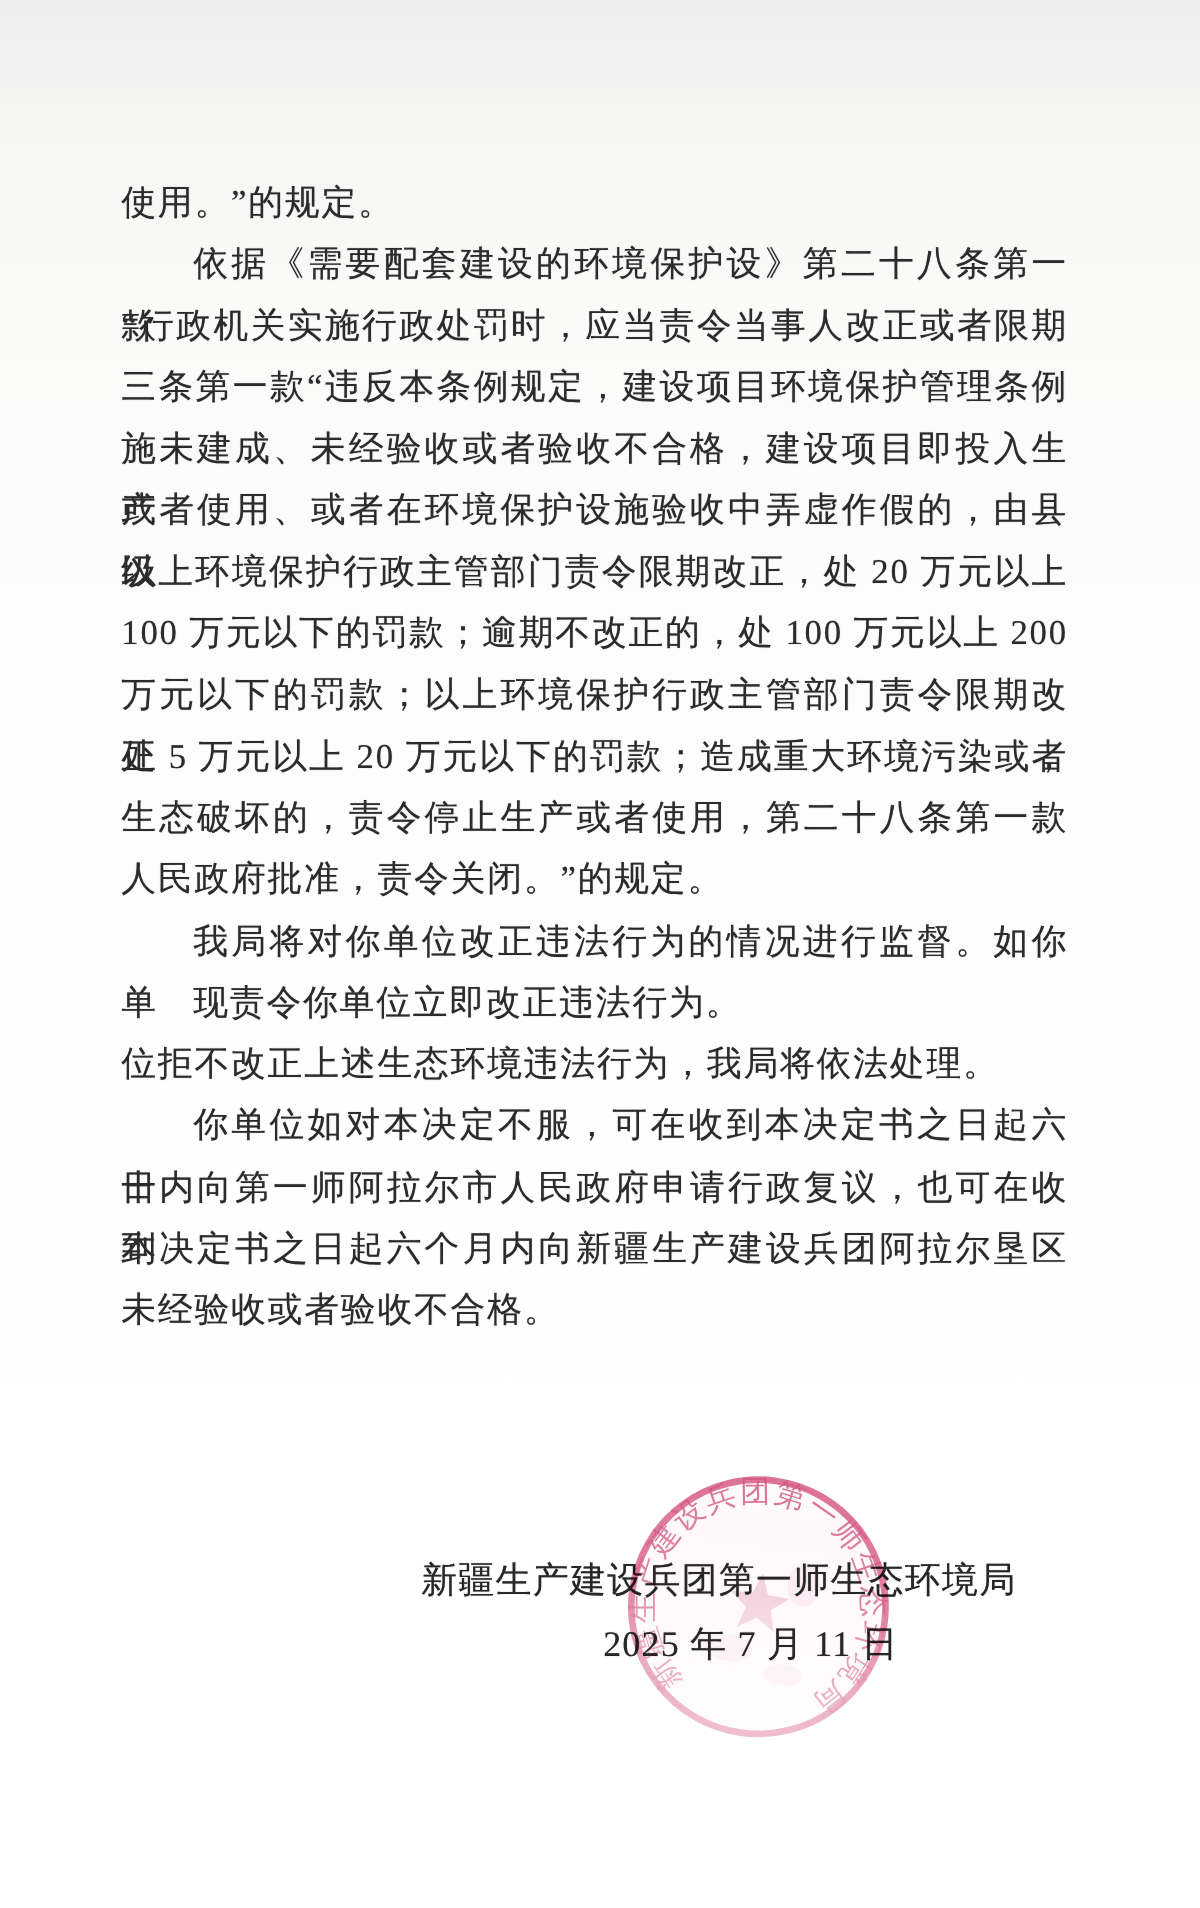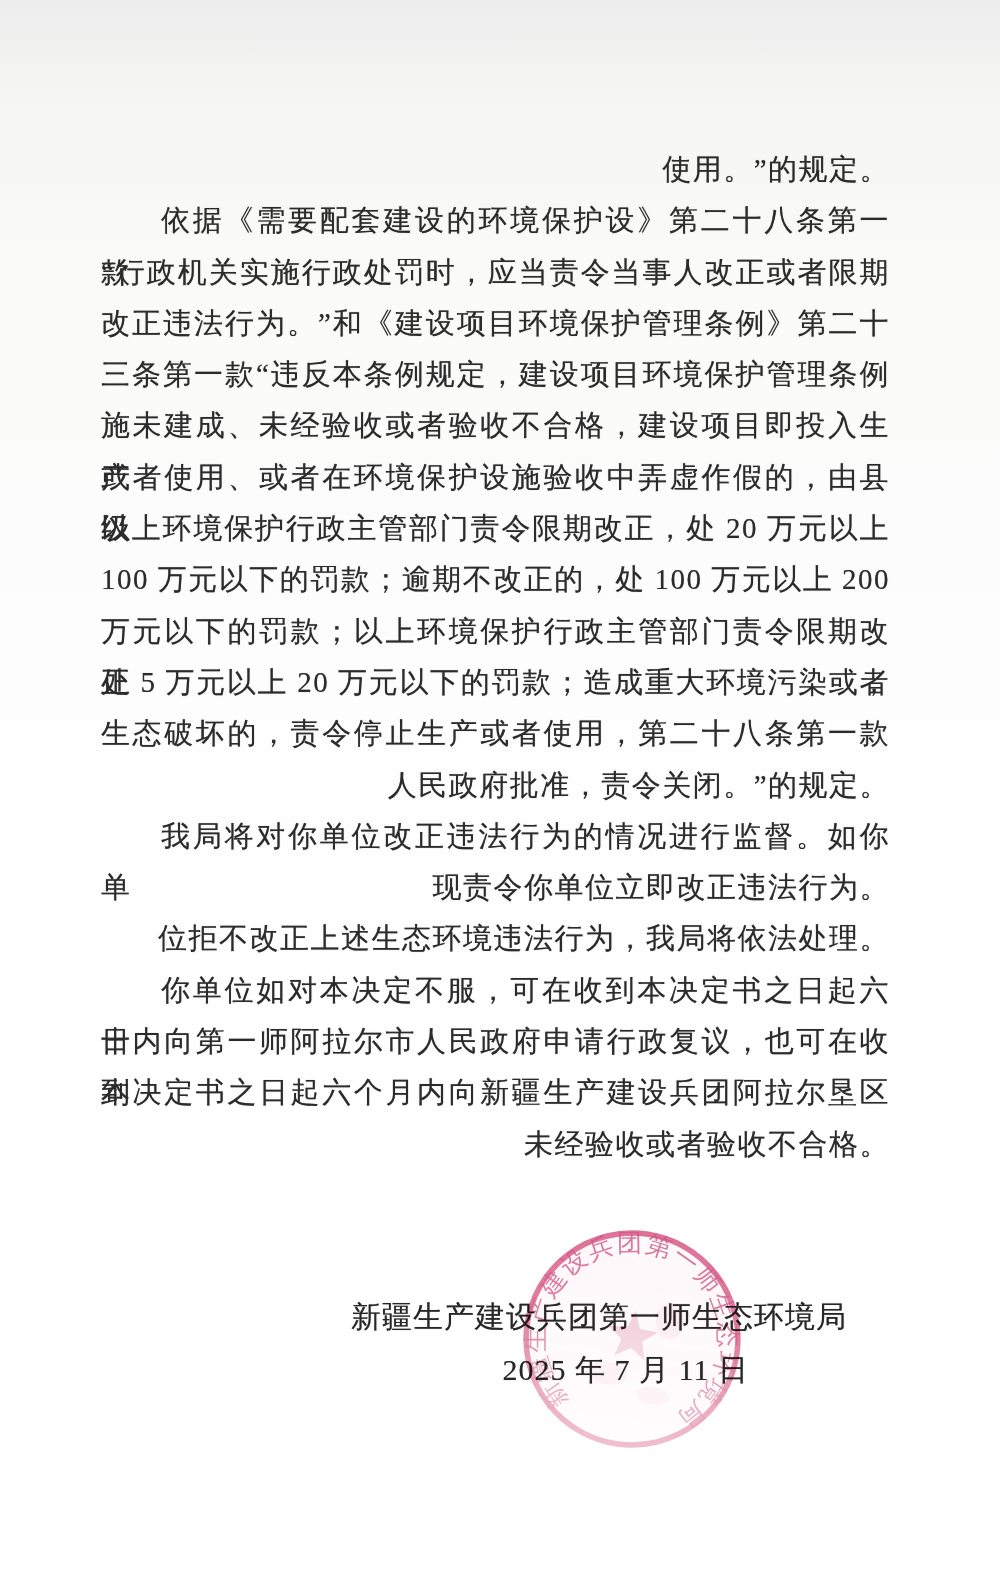--- a/index.html
+++ b/index.html
@@ -10,21 +10,20 @@
   }
   .sheet{position:absolute;inset:0;}
   .doc-lines{
     position:absolute;left:101px;top:144px;width:789px;
     color:#2b2b2b;font-size:29px;
     text-shadow:0 0 0.8px rgba(45,45,45,0.55);
   }
   .line{
     height:51.3px;line-height:51.3px;white-space:nowrap;
     letter-spacing:1.5px;
-    text-align:right;
   }
   .line.j{
     white-space:normal;
     text-align:justify;text-align-last:justify;
     text-justify:inter-character;
   }
   .line.indent{text-indent:60px;}
   .signature{
     position:absolute;left:0;top:0;width:1000px;height:1590px;
     color:#272727;text-shadow:0 0 0.8px rgba(45,45,45,0.55);
@@ -45,21 +44,20 @@
 </style>
 </head>
 <body>
 
 <div class="sheet">
 
   <div class="doc-lines">
     <div class="line">使用。”的规定。</div>
     <div class="line indent j">依据《需要配套建设的环境保护设》第二十八条第一款</div>
     <div class="line j">“行政机关实施行政处罚时，应当责令当事人改正或者限期</div>
-    <div class="line j">改正违法行为。”和《建设项目环境保护管理条例》第二十</div>
     <div class="line j">三条第一款“违反本条例规定，建设项目环境保护管理条例</div>
     <div class="line j">施未建成、未经验收或者验收不合格，建设项目即投入生产</div>
     <div class="line j">或者使用、或者在环境保护设施验收中弄虚作假的，由县级</div>
     <div class="line j">以上环境保护行政主管部门责令限期改正，处 20 万元以上</div>
     <div class="line j">100 万元以下的罚款；逾期不改正的，处 100 万元以上 200</div>
     <div class="line j">万元以下的罚款；以上环境保护行政主管部门责令限期改正，</div>
     <div class="line j">处 5 万元以上 20 万元以下的罚款；造成重大环境污染或者</div>
     <div class="line j">生态破坏的，责令停止生产或者使用，第二十八条第一款</div>
     <div class="line">人民政府批准，责令关闭。”的规定。</div>
     <div class="line indent j">我局将对你单位改正违法行为的情况进行监督。如你单</div>

